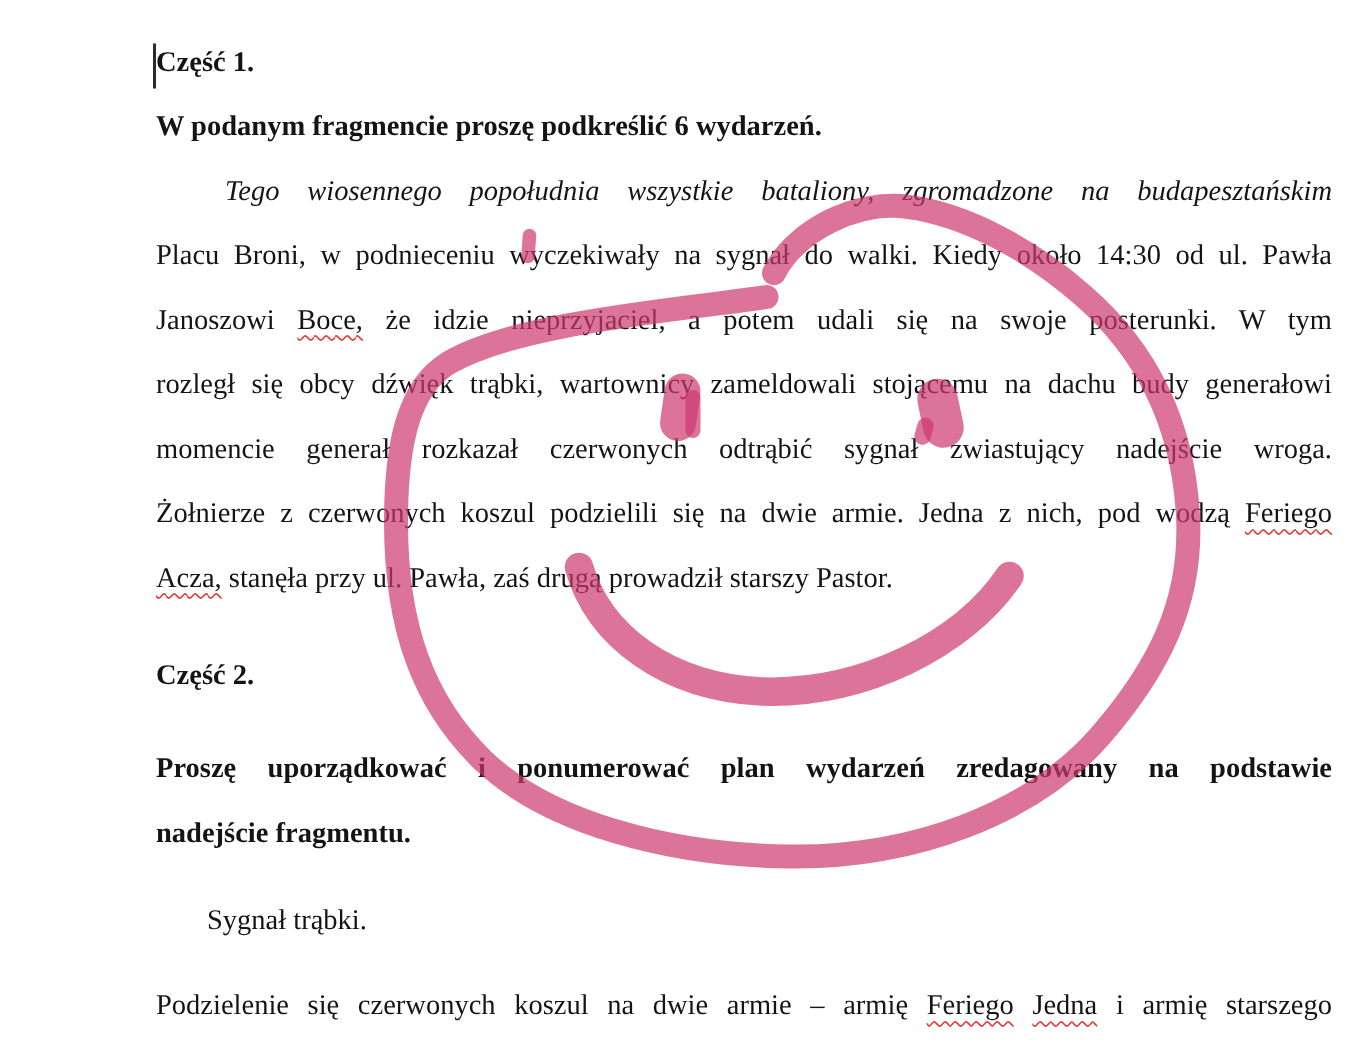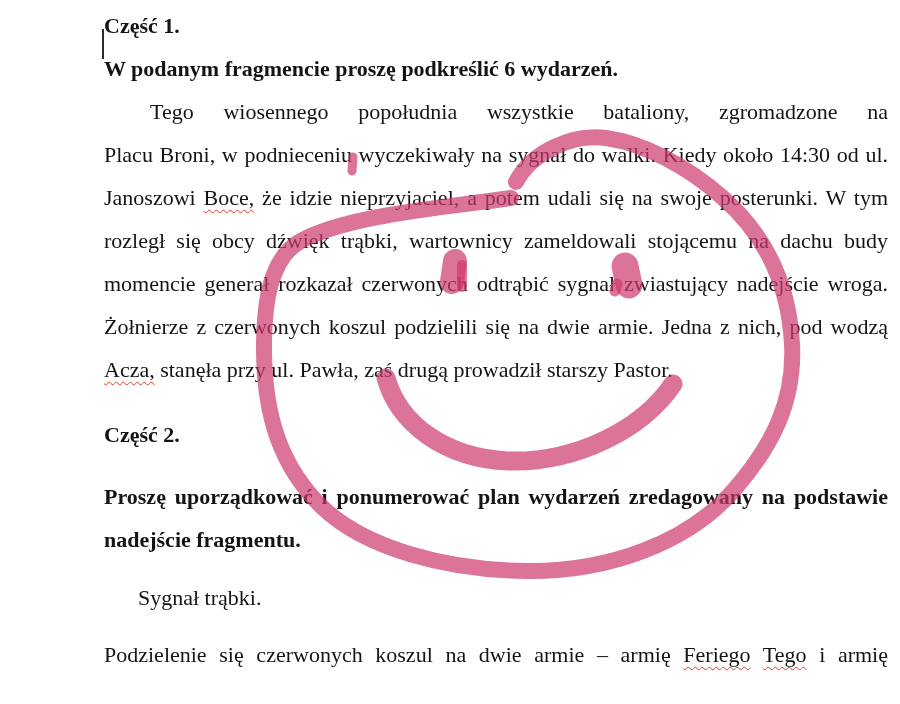--- a/index.html
+++ b/index.html
@@ -9,33 +9,33 @@
     position: relative;
     overflow: hidden;
     font-family: "Liberation Serif", "DejaVu Serif", serif;
     color: #141414;
   }
   .page { position: absolute; inset: 0; background: #ffffff; }
 
   
   .doc {
     position: absolute;
-    left: 104px; top: 4px;
+    left: 104px; top: 20px;
     width: 784px;
-    font-size: 22px;
+    font-size: 19px;
   }
   .line {
     line-height: 43px;
     height: 43px;
     overflow: hidden;
     text-align: left;
   }
   .line.bold { font-weight: bold; }
   .line.justify { text-align: justify; text-align-last: justify; -moz-text-align-last: justify; }
-  .line.indent { text-indent: 46px; }
+  .line.indent { text-indent: 46px; font-style: italic; }
   .line.gap1 { margin-top: 22px; }
   .line.gap2 { margin-top: 19px; }
   .line.gap3 { margin-top: 15px; margin-left: 34px; }
   .line.gap4 { margin-top: 14px; }
 
   .miss {
     text-decoration: underline;
     text-decoration-style: wavy;
     text-decoration-color: var(--sq, #e23b2e);
     text-decoration-thickness: 1px;
@@ -71,21 +71,21 @@
       <div class="line justify"><span>Placu Broni, w podnieceniu wyczekiwały na sygnał do walki. Kiedy około 14:30 od ul. Pawła</span></div>
       <div class="line justify"><span>Janoszowi </span><span class="miss">Boce,</span><span> że idzie nieprzyjaciel, a potem udali się na swoje posterunki. W tym</span></div>
       <div class="line justify"><span>rozległ się obcy dźwięk trąbki, wartownicy zameldowali stojącemu na dachu budy generałowi</span></div>
       <div class="line justify"><span>momencie generał rozkazał czerwonych odtrąbić sygnał zwiastujący nadejście wroga.</span></div>
       <div class="line justify"><span>Żołnierze z czerwonych koszul podzielili się na dwie armie. Jedna z nich, pod wodzą </span><span class="miss">Feriego</span></div>
       <div class="line"><span class="miss">Acza,</span><span> stanęła przy ul. Pawła, zaś drugą prowadził starszy Pastor.</span></div>
       <div class="line bold gap1"><span>Część 2.</span></div>
       <div class="line bold justify gap2"><span>Proszę uporządkować i ponumerować plan wydarzeń zredagowany na podstawie</span></div>
       <div class="line bold"><span>nadejście fragmentu.</span></div>
       <div class="line gap3"><span>Sygnał trąbki.</span></div>
-      <div class="line justify gap4"><span>Podzielenie się czerwonych koszul na dwie armie – armię </span><span class="miss">Feriego</span><span> </span><span class="miss">Tego</span><span> i armię starszego</span></div>
+      <div class="line justify gap4"><span>Podzielenie się czerwonych koszul na dwie armie – armię </span><span class="miss">Feriego</span><span> </span><span class="miss">Jedna</span><span> i armię starszego</span></div>
     </div>
 
   <div class="caret"></div>
 
   <svg class="ink" width="900" height="704" viewBox="0 0 900 704">
 
     <path stroke-width="16" d="M 511 198
              C 450 207 345 215 299 242
              C 271 259 264 300 264 348
              C 264 418 282 468 322 507

